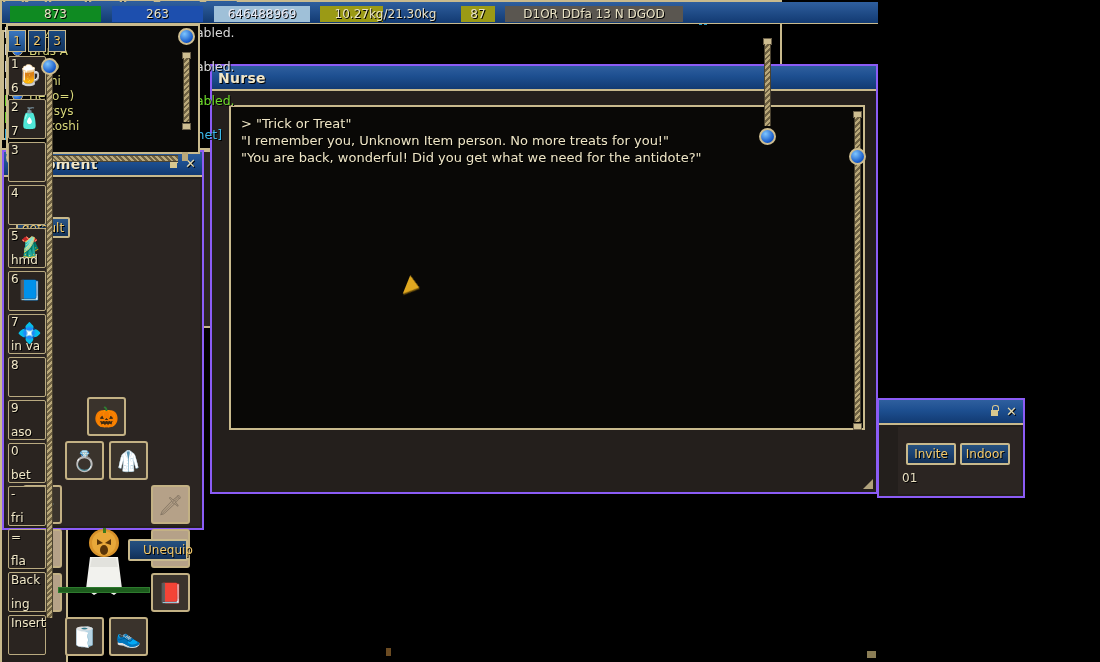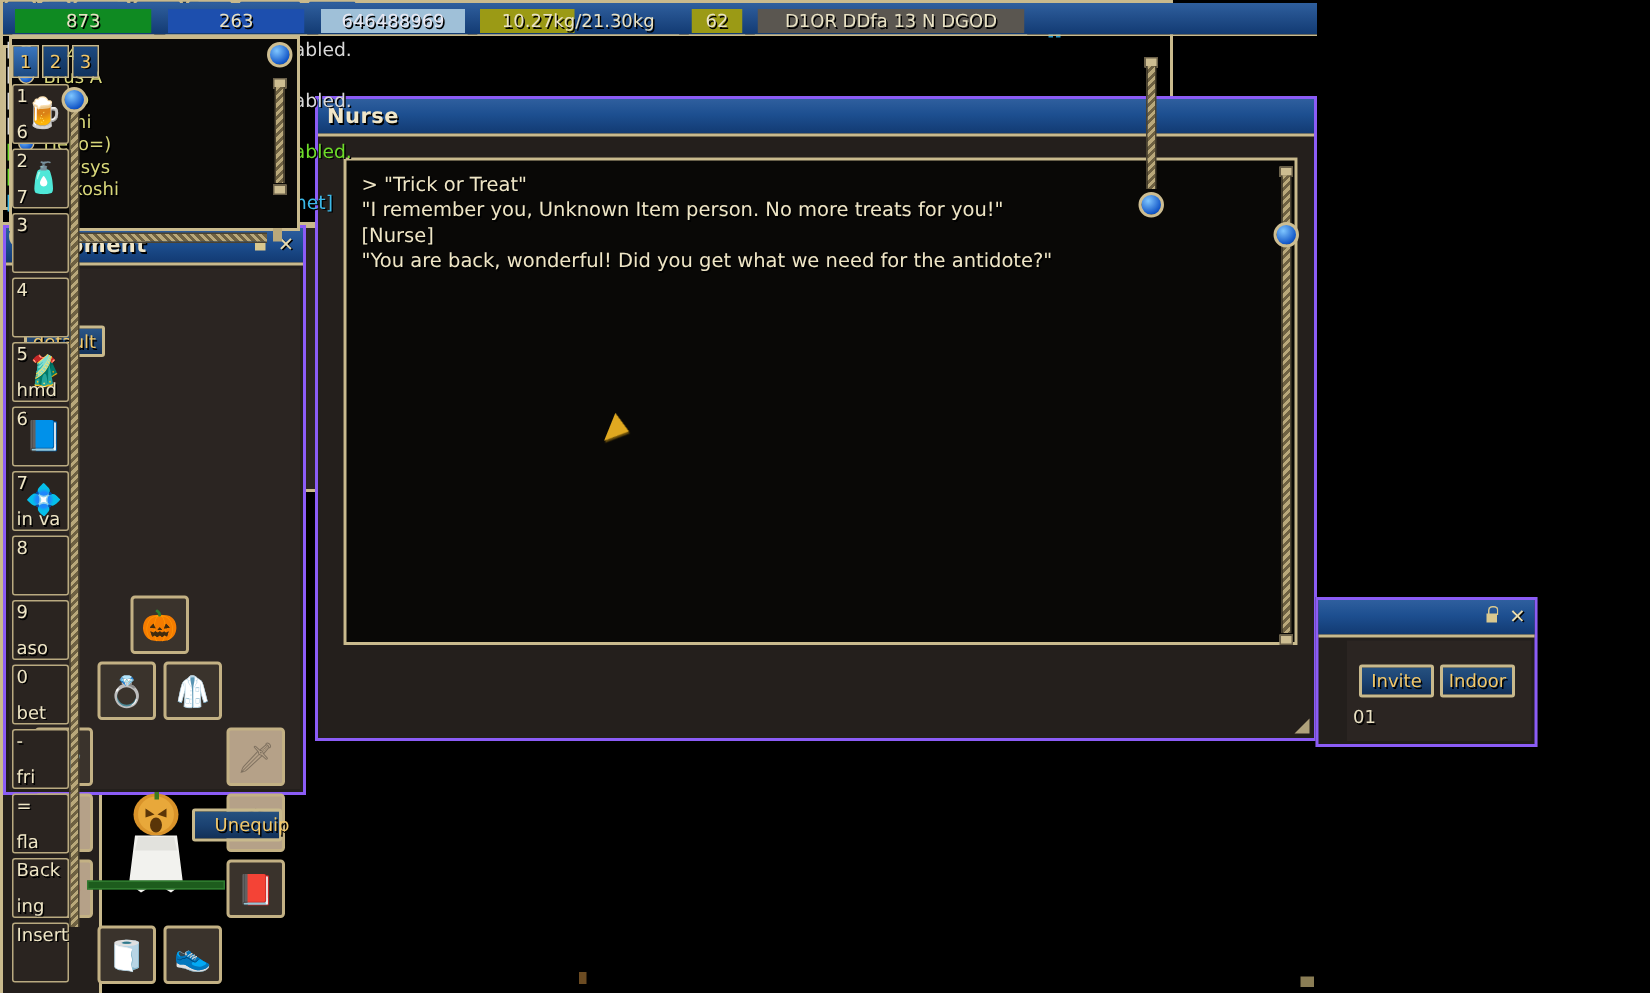--- a/index.html
+++ b/index.html
@@ -165,21 +165,21 @@
         <div class="statbar" style="left: 212px; width: 100px; background: rgb(159, 192, 216);">
           <div class="fill" style="width: 100%; background: rgb(159, 192, 216);"></div>
           <span class="lbl" style="color: rgb(232, 232, 242);">646488969</span>
         </div>
         <div class="statbar" style="left: 318px; width: 135px; background: rgb(59, 58, 50);">
           <div class="fill" style="width: 48%; background: rgb(155, 154, 21);"></div>
           <span class="lbl">10.27kg/21.30kg</span>
         </div>
         <div class="statbar" style="left: 459px; width: 38px; background: rgb(155, 154, 21);">
           <div class="fill" style="width: 100%; background: rgb(155, 154, 21);"></div>
-          <span class="lbl">62</span>
+          <span class="lbl">87</span>
         </div>
         <div class="statbar" style="left: 503px; width: 182px; background: rgb(90, 86, 80);">
           <div class="fill" style="width: 100%; background: rgb(90, 86, 80);"></div>
           <span class="lbl">D1OR DDfa 13 N DGOD</span>
         </div>
       </div>
     <div style="position:absolute;left:692px;top:3px;width:22px;height:24px">
       <svg width="22" height="24" viewBox="0 0 22 24">
         <rect x="10" y="2" width="2" height="18" fill="#3fd2f0"></rect>
         <rect x="5" y="6" width="12" height="2" fill="#3fd2f0"></rect>
@@ -273,21 +273,20 @@
   </div>
 
   <div id="npcdialog" class="win">
     <div class="titlebar">
       <span class="tb-title">Nurse</span>
     </div>
     <div class="npc-body">
       <div id="npc-text">
           <div>&gt; "Trick or Treat"</div>
           <div>"I remember you, Unknown Item person. No more treats for you!"</div>
-          <div>[Nurse]</div>
           <div>"You are back, wonderful! Did you get what we need for the antidote?"</div>
         </div>
 
       <div class="rope-cap" style="left:639px;top:18px;"></div>
       <div class="rope" style="left:640px;top:24px;height:305px;"></div>
       <div class="rope-cap" style="left:639px;top:330px;"></div>
       <div class="rope-knob" style="left:635px;top:55px;"></div>
 
       <div class="corner-grip"></div>
     </div>

